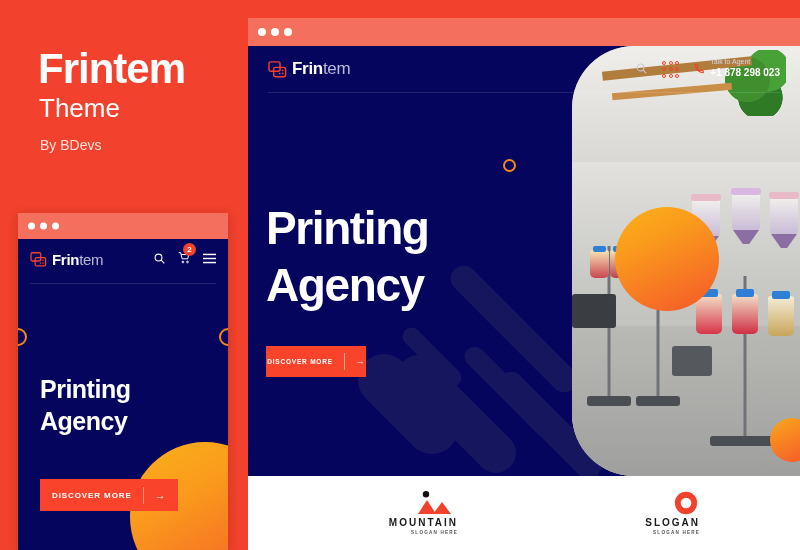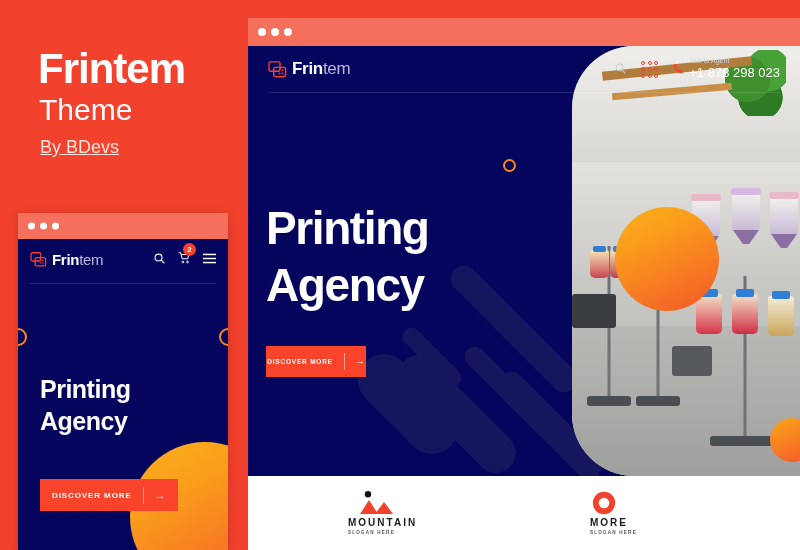--- a/index.html
+++ b/index.html
@@ -14,25 +14,25 @@
   #promo {
     position:absolute; left:0; top:0; width:250px; height:550px;
   }
   #promo-title {
     position:absolute; left:38px; top:48px;
     font-size:42px; font-weight:bold; color:#ffffff;
     letter-spacing:-1px; line-height:1;
   }
   #promo-sub {
     position:absolute; left:39px; top:95px;
-    font-size:30px; font-weight:300; color:#ffffff; line-height:1;
+    font-size:26px; font-weight:300; color:#ffffff; line-height:1;
   }
   #promo-by {
     position:absolute; left:40px; top:138px;
-    font-size:18px; font-weight:400; color:#ffe3dd; line-height:1;text-decoration:underline;
+    font-size:14px; font-weight:400; color:#ffe3dd; line-height:1;
   }
 
   
   #mobile-window {
     position:absolute; left:18px; top:213px; width:210px; height:337px;
     background:#05055E; overflow:hidden;
     box-shadow:0 2px 10px rgba(0,0,0,.18);
   }
   #mobile-chrome {
     height:26px; background:#F4705C; position:relative;
@@ -110,21 +110,21 @@
 
   #menu { display:flex; gap:18px; margin-left:58px; }
   .menu-item { font-size:9px; font-weight:bold; color:#ffffff; letter-spacing:.2px; cursor:pointer; }
   .menu-item.active { color:#F2412C; }
 
   #nav-right { margin-left:auto; display:flex; align-items:center; gap:15px; }
   #grid-icon { display:grid; grid-template-columns:repeat(3,4px); gap:2.5px; }
   #grid-icon i { width:4px; height:4px; border-radius:50%; border:1px solid #F2412C; display:block; }
   #agent { display:flex; align-items:center; gap:5px; }
   #agent-txt .l1 { font-size:7px; color:#d6d6e6; line-height:1.25; }
-  #agent-txt .l2 { font-size:13px; color:#ffffff; font-weight:normal; line-height:1.25; }
+  #agent-txt .l2 { font-size:10px; color:#ffffff; font-weight:bold; line-height:1.25; }
   #nav-sep { position:absolute; left:20px; right:20px; top:46px; height:1px; background:rgba(255,255,255,.12); z-index:6; }
 
   
   #hero-ring { position:absolute; left:255px; top:113px; width:13px; height:13px; border:2px solid #F6881E; border-radius:50%; z-index:4; }
   #diag { position:absolute; left:90px; bottom:-20px; width:330px; height:210px; z-index:1; }
   .bar { position:absolute; background:#16165F; border-radius:40px; transform:rotate(45deg); }
 
   #hero-img-wrap {
     position:absolute; right:0; top:0; width:258px; height:430px; z-index:2;
     overflow:hidden;
@@ -167,21 +167,21 @@
   #hero-btn .lbl { color:#fff; font-size:6.5px; font-weight:bold; letter-spacing:.8px; }
   #hero-btn .div { width:1px; height:17px; background:rgba(255,255,255,.5); }
   #hero-btn .arw { color:#fff; font-size:9px; line-height:1; }
 
   
   #brands {
     position:absolute; left:0; top:430px; width:100%; height:74px;
     background:#fff; display:flex; align-items:center; justify-content:space-around;
     padding:0 34px;
   }
-  .brand { display:flex; flex-direction:column; align-items:flex-start; gap:3px; width:110px; }
+  .brand { display:flex; flex-direction:column; align-items:flex-end; gap:3px; width:110px; }
   .brand-name { font-size:10px; font-weight:bold; color:#1a1a1a; letter-spacing:2px; line-height:1; }
   .brand-slogan { font-size:4.6px; font-weight:bold; color:#555; letter-spacing:1.2px; line-height:1; }
   .bmark { height:24px; display:flex; align-items:flex-end; justify-content:center; }
   #brand-bird { display:flex; align-items:center; gap:4px; }
   #bird-txt .bt1 { font-size:12px; font-weight:bold; color:#1a1a1a; line-height:1; letter-spacing:-.3px; }
   #bird-txt .bt2 { font-size:4.6px; color:#777; line-height:1.5; }
 </style>
 </head>
 <body>
 
@@ -422,21 +422,21 @@
 
 
       <div class="brand">
         <span class="bmark">
           <svg width="28" height="24" viewBox="0 0 28 28">
             <circle cx="14" cy="14" r="13" fill="#F2412C"></circle>
             <path d="M14 2 A12 12 0 0 0 14 26 A9 9 0 0 1 14 2 Z" fill="#111"></path>
             <circle cx="14" cy="14" r="6.2" fill="#fff"></circle>
           </svg>
         </span>
-        <span class="brand-name">MORE</span>
+        <span class="brand-name">SLOGAN</span>
         <span class="brand-slogan">SLOGAN HERE</span>
       </div>
 
 
     </div>
 
   </div>
 </div>
 
 </body></html>

